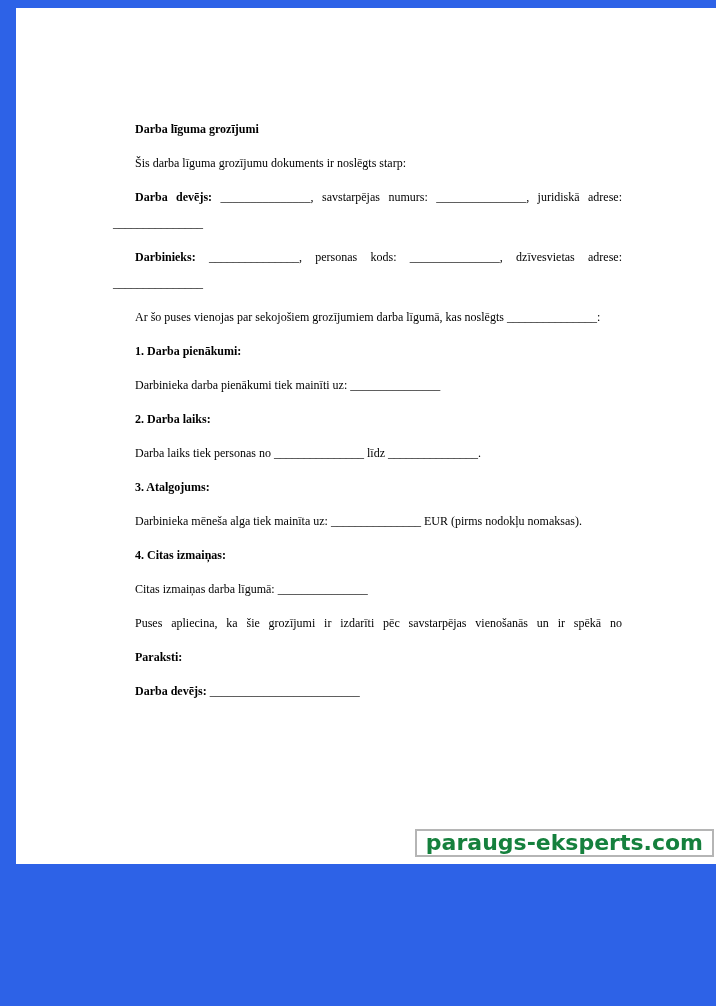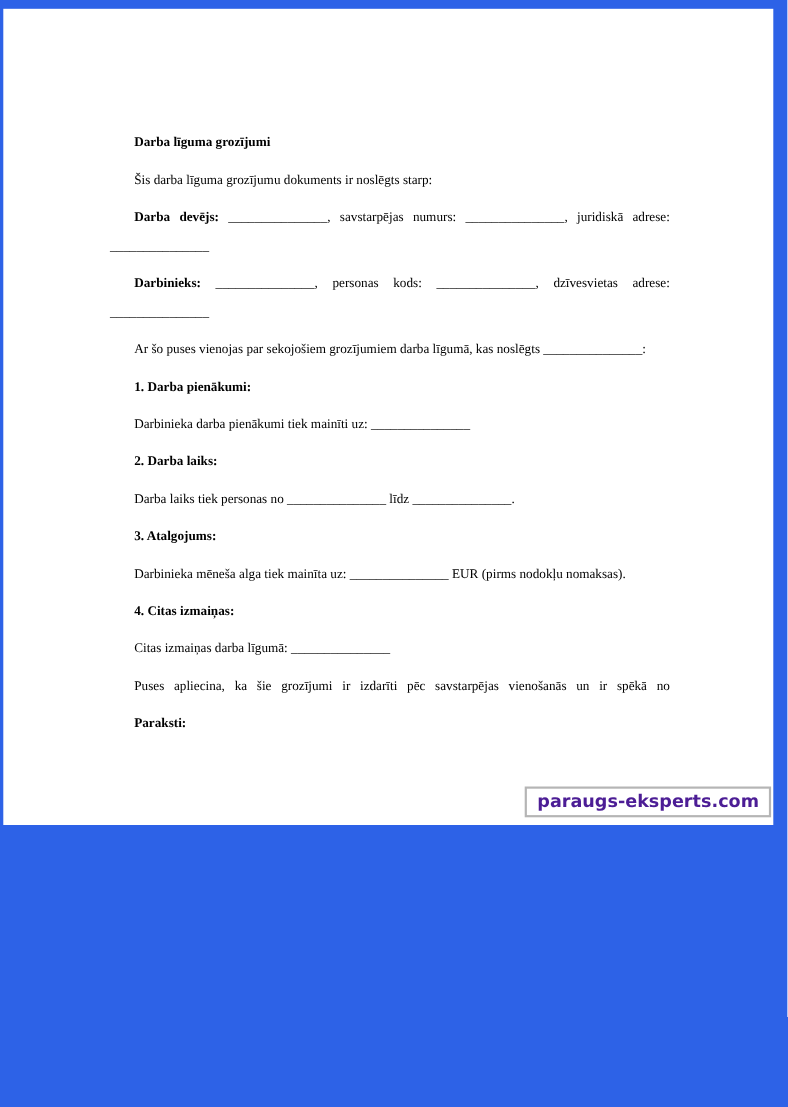--- a/index.html
+++ b/index.html
@@ -9,24 +9,24 @@
   }
   .screen {
     position: relative;
     width: 716px;
     height: 1006px;
     background: #2d62e7;
     overflow: hidden;
   }
   .page {
     position: absolute;
-    left: 3px;
+    left: 16px;
     top: 8px;
     width: 700px;
-    height: 742px;
+    height: 856px;
     background: #ffffff;
   }
   .doc {
     box-sizing: border-box;
     padding: 108px 94px 0 97px;
     width: 100%;
     color: #000000;
     font-family: "Liberation Serif", "DejaVu Serif", serif;
     font-size: 12px;
     line-height: 26px;
@@ -48,23 +48,23 @@
   b, strong { font-weight: bold; }
   .watermark {
     position: absolute;
     right: 2px;
     bottom: 7px;
     background: #ffffff;
     border: 2px solid #b5b5b5;
     padding: 1px 9px 2px 9px;
     font-family: "DejaVu Sans", "Liberation Sans", sans-serif;
     font-weight: bold;
-    font-size: 16px;
+    font-size: 22px;
     line-height: 21px;
-    color: #4c1d95;
+    color: #15803d;
     white-space: nowrap;
   }
 </style>
 </head>
 <body>
 
 <div class="screen">
   <div class="page">
     <div class="doc">
 
@@ -96,19 +96,20 @@
 
       <p class="para"><strong>4. Citas izmaiņas:</strong></p>
       <p class="para"><span>Citas izmaiņas darba līgumā: _______________</span></p>
 
       <div class="para">
         <div class="line-full">Puses apliecina, ka šie grozījumi ir izdarīti pēc savstarpējas vienošanās un ir spēkā no</div>
       </div>
 
       <p class="para"><strong>Paraksti:</strong></p>
 
+      <p class="para"><strong>Darba devējs:</strong><span> _________________________</span></p>
 
 
     </div>
 
     <div class="watermark"><span>paraugs-eksperts.com</span></div>
   </div>
 </div>
 
 </body></html>

